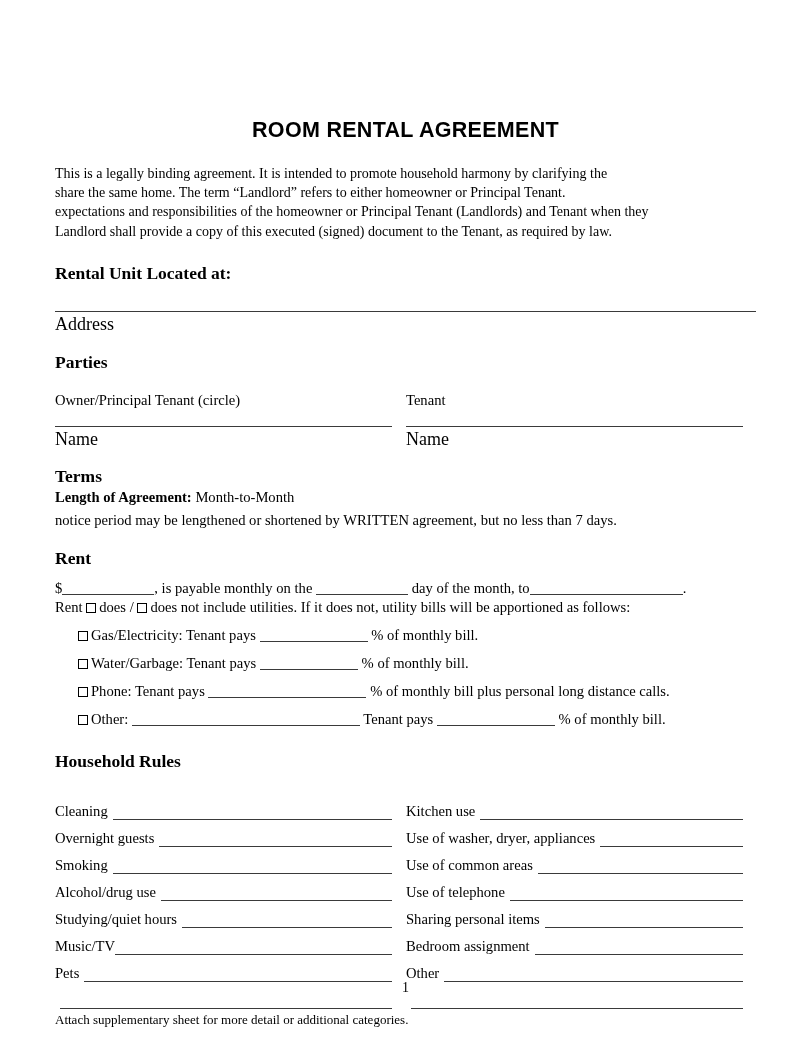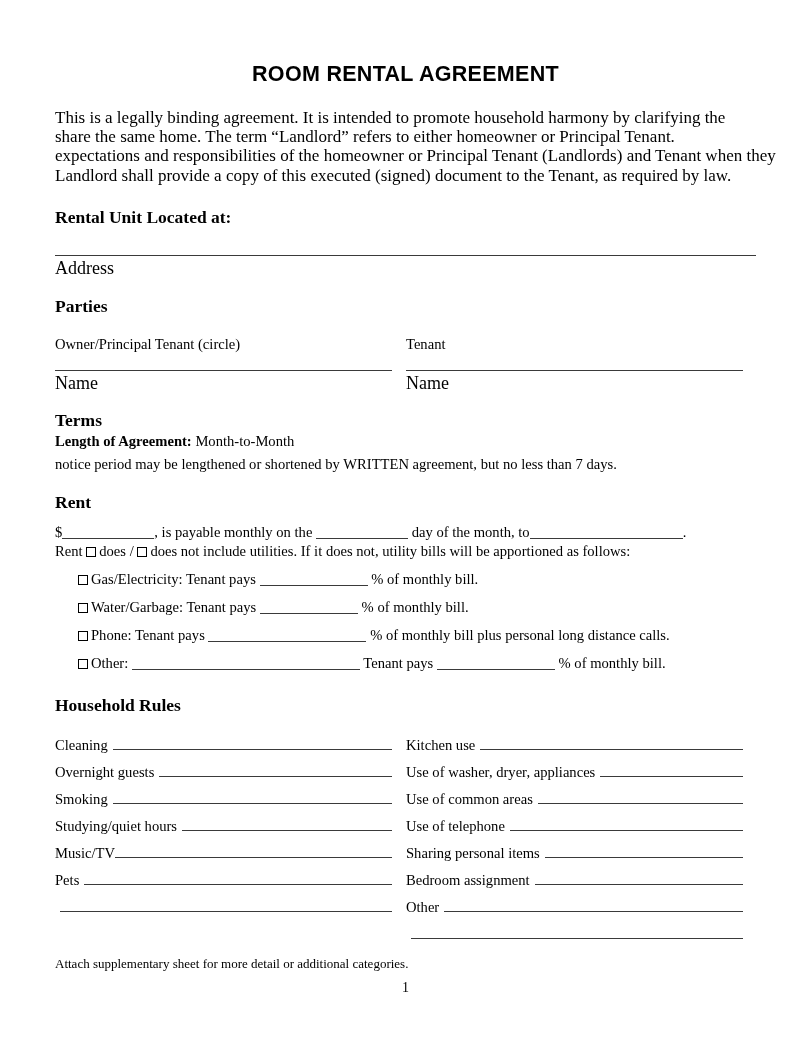--- a/index.html
+++ b/index.html
@@ -24,27 +24,27 @@
     padding: 0 55px;
   }
   
   .doc-title {
     font-family: "Liberation Sans", "DejaVu Sans", sans-serif;
     font-weight: bold;
     font-size: 21.5px;
     letter-spacing: 0.3px;
     text-align: center;
     margin: 0;
-    padding-top: 62px;
+    padding-top: 118px;
   }
   
   .intro {
     margin: 0;
     padding-top: 21px;
-    font-size: 17px;
+    font-size: 14px;
     line-height: 19.2px;
     text-align: left;
   }
   .intro div { white-space: nowrap; }
   
   .h-section {
     font-weight: bold;
     font-size: 17.5px;
     margin: 0;
   }
@@ -88,21 +88,21 @@
     box-sizing: border-box;
   }
   
   .cols {
     display: flex;
     gap: 14px;
   }
   .col { width: 337px; margin-top: 16px; }
   .rule-row {
     display: flex;
-    align-items: flex-start;
+    align-items: flex-end;
     font-size: 14.6px;
     height: 27px;
     white-space: nowrap;
   }
   .rule-row .lbl { padding-right: 5px; line-height: 17px; }
   .rule-row .fill {
     flex: 1;
     border-bottom: 1.1px solid #3a3a3a;
     height: 12px;
   }
@@ -216,20 +216,24 @@
         </div>
         <div class="rule-row">
           <span class="lbl">Overnight guests</span>
           <span class="fill"></span>
         </div>
         <div class="rule-row">
           <span class="lbl">Smoking</span>
           <span class="fill"></span>
         </div>
         <div class="rule-row">
+          <span class="lbl">Alcohol/drug use</span>
+          <span class="fill"></span>
+        </div>
+        <div class="rule-row">
           <span class="lbl">Studying/quiet hours</span>
           <span class="fill"></span>
         </div>
         <div class="rule-row">
           <span class="lbl" style="padding-right:0;">Music/TV</span>
           <span class="fill"></span>
         </div>
         <div class="rule-row">
           <span class="lbl">Pets</span>
           <span class="fill"></span>

